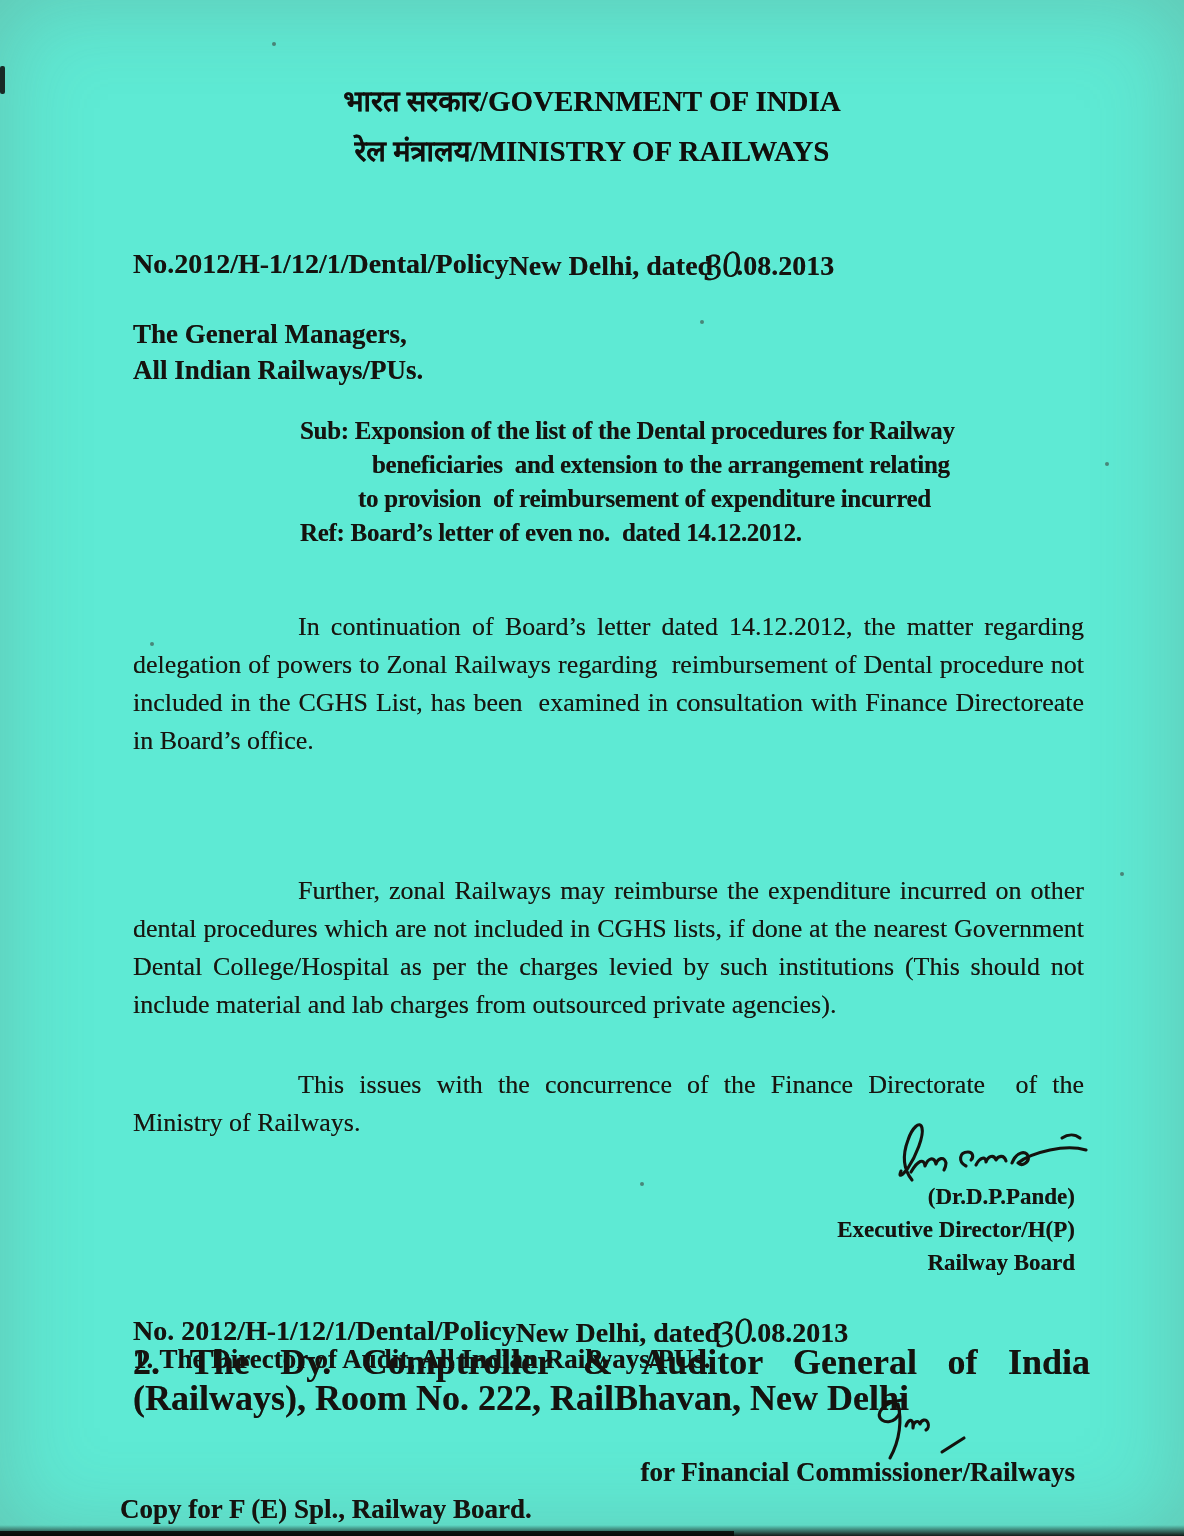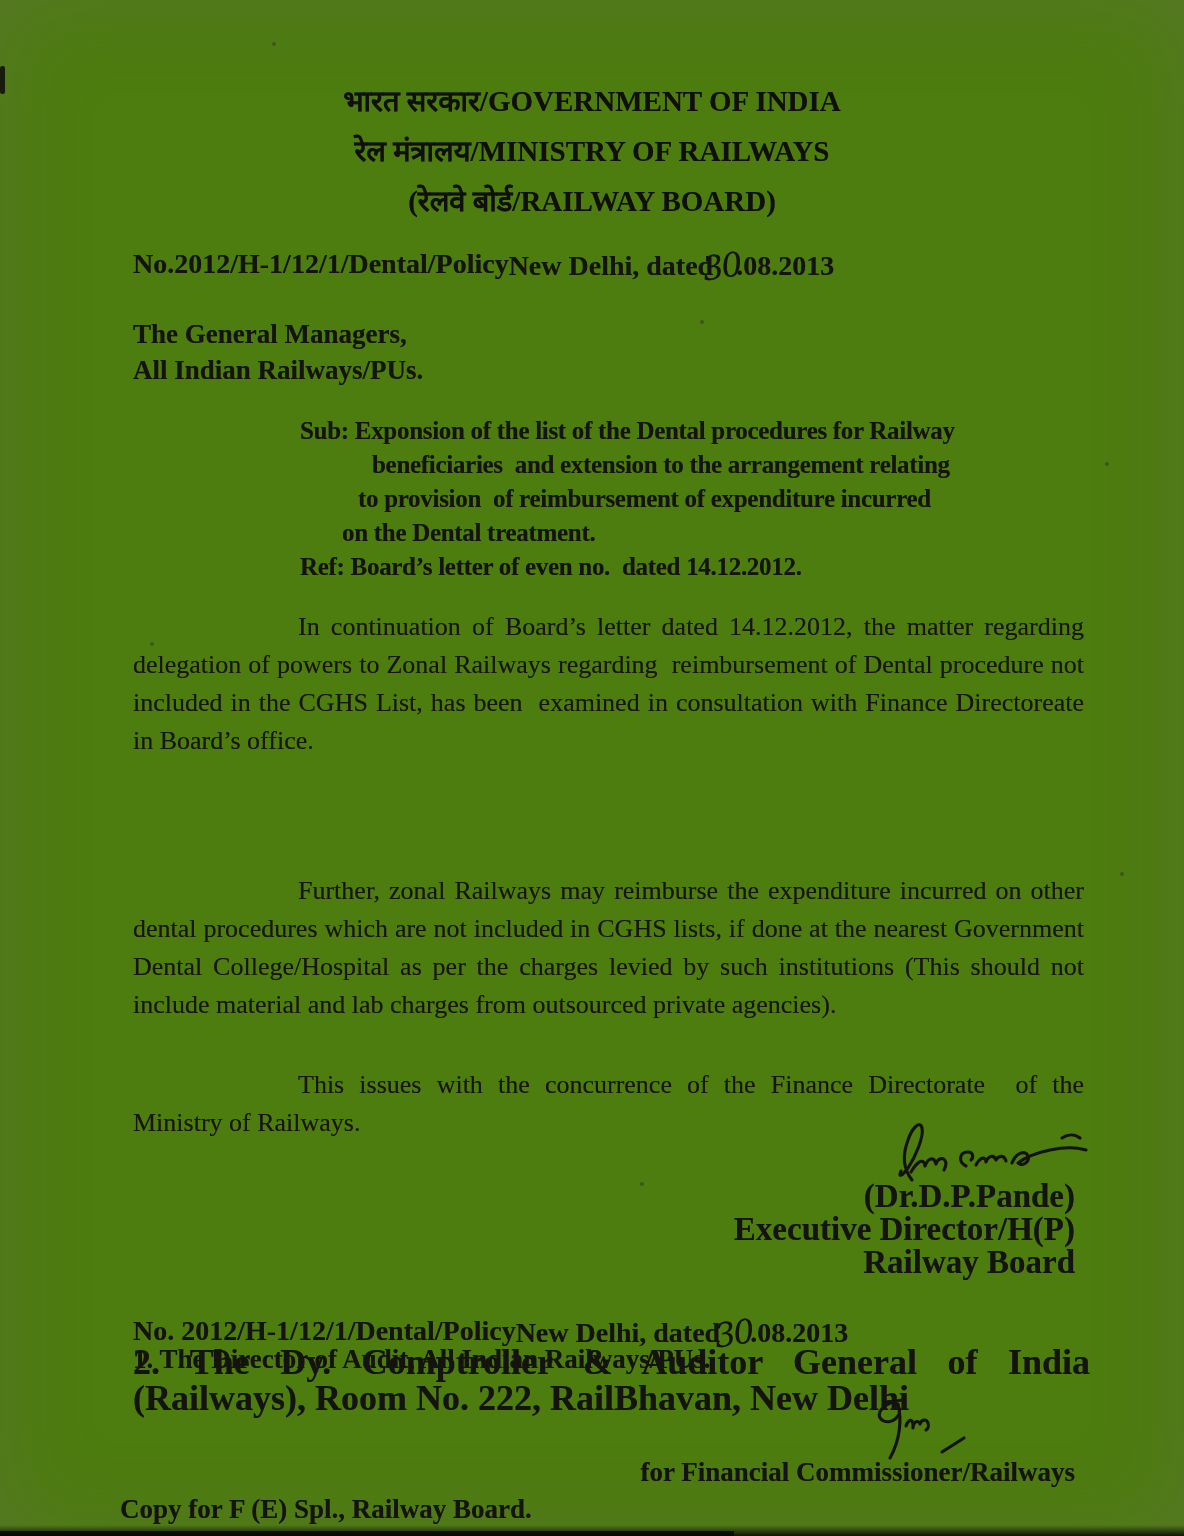--- a/index.html
+++ b/index.html
@@ -3,21 +3,21 @@
 <meta charset="utf-8">
 <style>
   html,body{margin:0;padding:0;background:#b7b5af;}
   .page{
     position:relative;
     width:1184px;height:1536px;
     margin:0 auto;
     background:
       radial-gradient(ellipse at 50% 40%, #edecе8 0%, rgba(0,0,0,0) 60%),
       linear-gradient(#e9e8e4,#e7e6e2);
-    background-color:#4d7c0f;
+    background-color:#5eead4;
     box-shadow: inset 0 0 90px rgba(110,108,100,0.30);
     font-family:"Liberation Serif","DejaVu Serif",serif;
     color:#15130f;
     overflow:hidden;
     text-shadow:0 0 0.5px rgba(30,27,22,0.55);
   }
   .abs{position:absolute;}
 
   .header{left:0;right:0;top:76px;text-align:center;font-weight:bold;font-size:29px;line-height:50px;color:#100f0c;}
 
@@ -31,21 +31,21 @@
   #subject .s1{padding-left:72px;}
   #subject .s2{padding-left:58px;}
   #subject .s3{padding-left:42px;}
 
   .body-para{left:133px;right:100px;font-size:26px;line-height:38px;text-align:justify;text-indent:165px;color:#18150f;}
   #para1{top:608px;}
   #para2{top:780px;}
   #para3{top:872px;}
   #para4{top:1066px;}
 
-  #closing{right:109px;top:1180px;text-align:right;font-size:33px;line-height:33px;font-weight:bold;}
+  #closing{right:109px;top:1180px;text-align:right;font-size:23px;line-height:33px;font-weight:bold;}
   #copy1{left:133px;top:1310px;font-size:27px;font-weight:bold;line-height:34px;margin-top:32px;}
   #copy2{left:133px;right:94px;top:1344px;font-size:36px;font-weight:bold;line-height:36px;text-align:justify;}
   #forline{right:109px;top:1456px;font-size:27px;font-weight:bold;line-height:33px;}
   #footer{left:120px;top:1492px;font-size:27px;font-weight:bold;line-height:34px;}
 
   .hw{
     display:inline-block;
     font-family:"DejaVu Serif",serif;
     font-style:italic;font-weight:400;
     font-size:1.18em;
@@ -66,38 +66,36 @@
   .speck{width:4px;height:4px;border-radius:50%;background:rgba(55,52,45,0.55);}
 </style>
 </head>
 <body>
 
 <div class="page">
 
   <div class="abs header">
     <div>भारत सरकार/GOVERNMENT OF INDIA</div>
     <div>रेल मंत्रालय/MINISTRY OF RAILWAYS</div>
-    <div>(रेलवे बोर्ड/RAILWAY BOARD)</div>
   </div>
 
   <div class="abs ref-row" id="refrow1">
     <span>No.2012/H-1/12/1/Dental/Policy</span>
     <span><span>New Delhi, dated</span><span class="hw hw-top">30</span><span>.08.2013</span></span>
   </div>
 
   <div class="abs" id="addressee">
     <div>The General Managers,</div>
     <div>All Indian Railways/PUs.</div>
   </div>
 
   <div class="abs" id="subject">
     <div class="s0">Sub: Exponsion of the list of the Dental procedures for Railway</div>
     <div class="s1">beneficiaries&nbsp; and extension to the arrangement relating</div>
     <div class="s2">to provision&nbsp; of reimbursement of expenditure incurred</div>
-    <div class="s3">on the Dental treatment.</div>
     <div class="s0">Ref: Board’s letter of even no.&nbsp; dated 14.12.2012.</div>
   </div>
 
   <div class="abs body-para" id="para1">In continuation of Board’s letter dated 14.12.2012, the matter regarding delegation of powers to Zonal Railways regarding&nbsp; reimbursement of Dental procedure not included in the CGHS List, has been&nbsp; examined in consultation with Finance Directoreate in Board’s office.</div>
   <div class="abs body-para" id="para3">Further, zonal Railways may reimburse the expenditure incurred on other dental procedures which are not included in CGHS lists, if done at the nearest Government Dental College/Hospital as per the charges levied by such institutions (This should not include material and lab charges from outsourced private agencies).</div>
   <div class="abs body-para" id="para4">This issues with the concurrence of the Finance Directorate&nbsp; of the Ministry of Railways.</div>
 
   <svg class="abs" id="sig1" width="220" height="68" viewBox="0 0 220 68">
     <path class="sig" d="M34,64 C26,54 24,40 30,24 C34,12 42,4 44,12 C46,20 38,40 30,52 C24,60 20,62 23,55"></path>
     <path class="sig" d="M33,56 C40,44 46,42 47,50 C50,42 56,40 58,48 C60,42 66,40 68,47 C68,50 67,52 66,54"></path>

